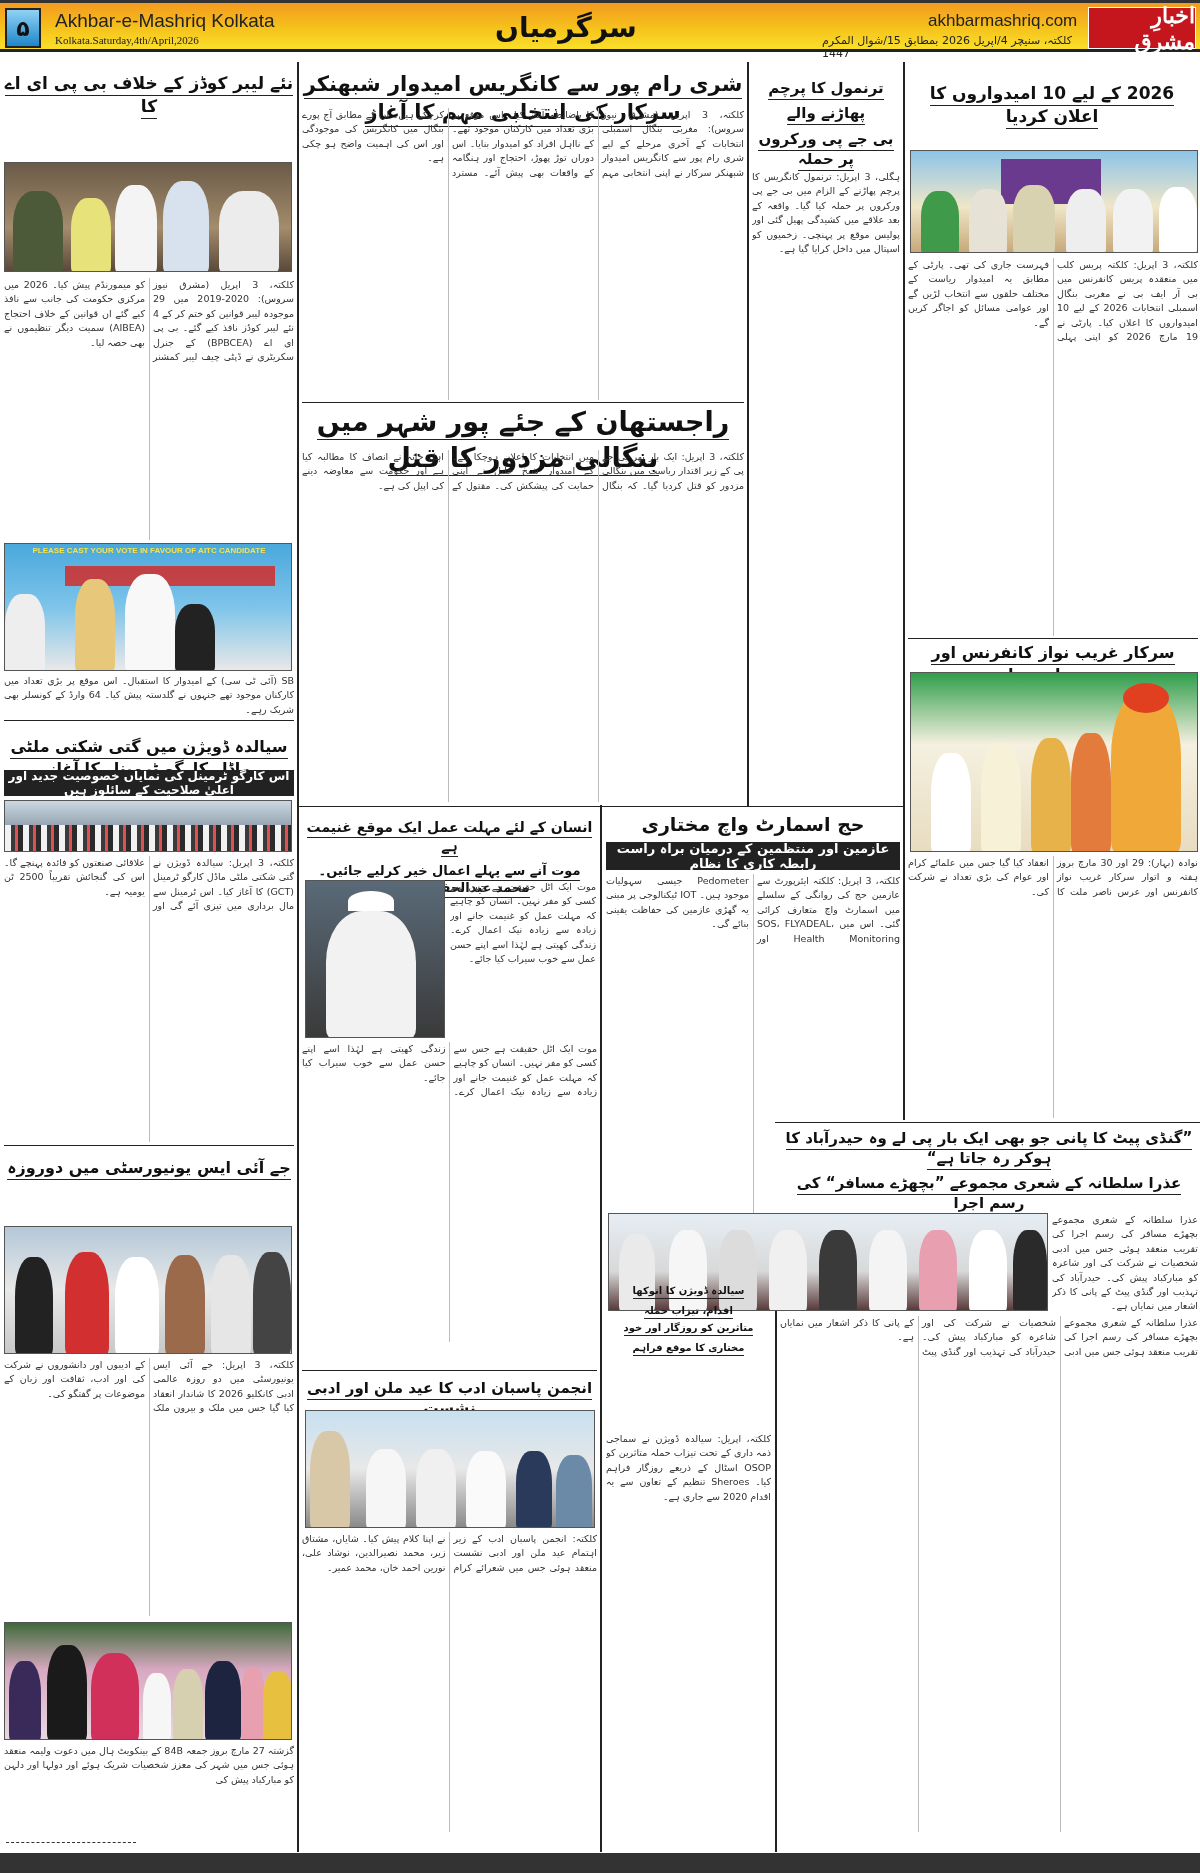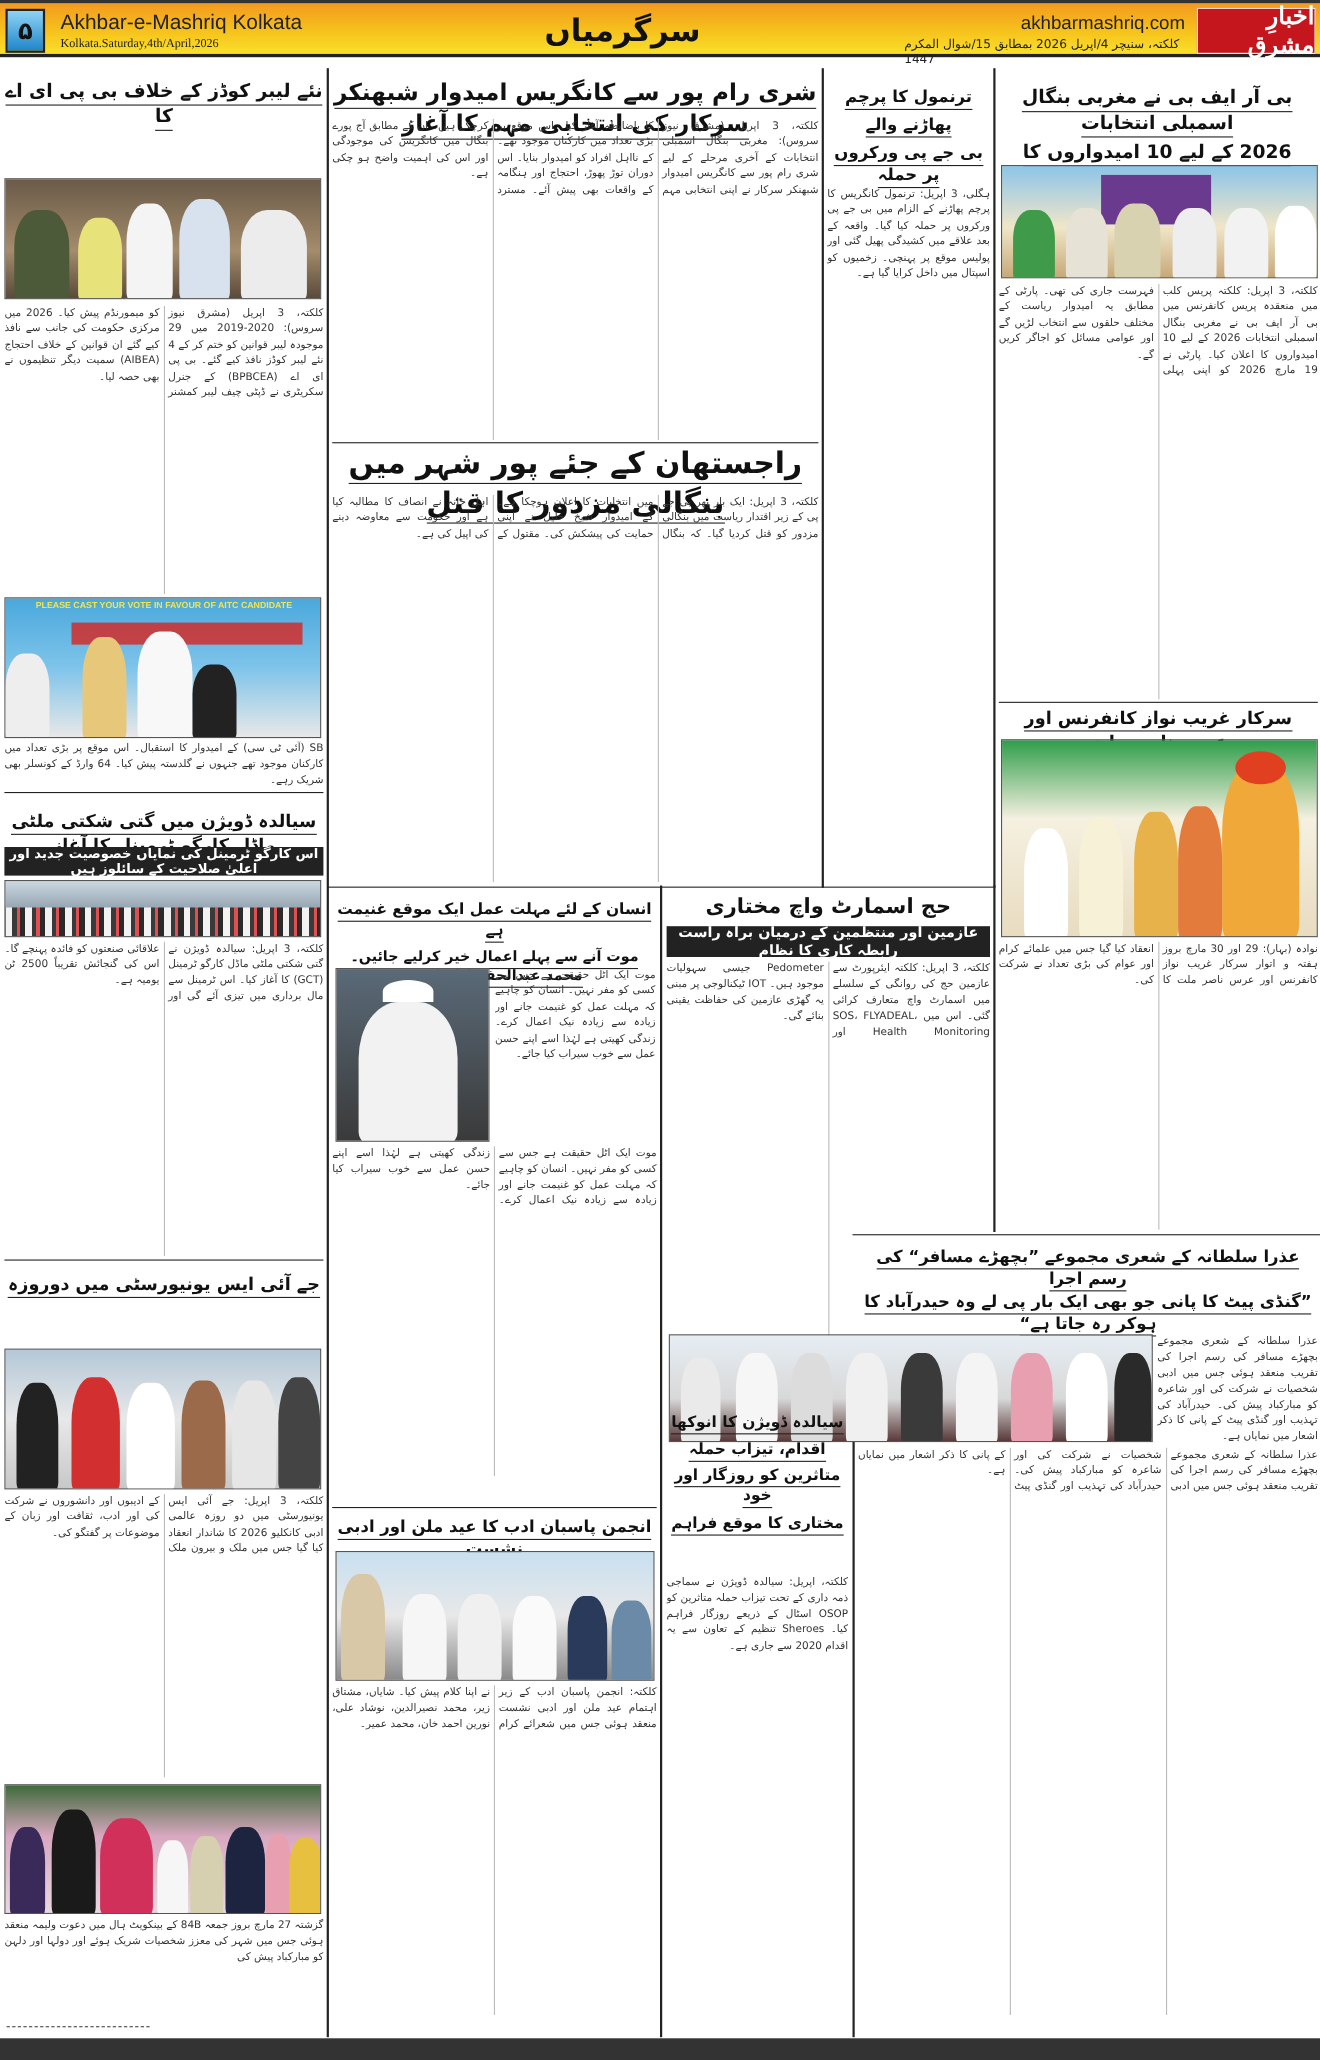--- a/index.html
+++ b/index.html
@@ -37,21 +37,20 @@
 </div>
 
 <div class="vline" style="left:297px;top:62px;height:1790px"></div>
 <div class="vline" style="left:747px;top:62px;height:745px"></div>
 <div class="vline" style="left:903px;top:62px;height:745px"></div>
 <div class="vline" style="left:600px;top:805px;height:1047px"></div>
 <div class="vline" style="left:903px;top:805px;height:315px"></div>
 <div class="vline" style="left:775px;top:1260px;height:592px"></div>
 
 <div class="hl u" style="left:908px;top:78px;width:288px;font-size:17px">
-  <div><span>بی آر ایف بی نے مغربی بنگال اسمبلی انتخابات</span></div>
   <div style="margin-top:4px"><span>2026 کے لیے 10 امیدواروں کا اعلان کردیا</span></div>
 </div>
 <div class="photo" style="left:910px;top:150px;width:288px;height:103px;background:linear-gradient(180deg,#8cc5e8 0%,#f0e6c8 55%,#c7a97a 100%)">
   <div style="position:absolute;left:90px;top:8px;width:100px;height:45px;background:#6a3a8f"></div>
   <div class="ph-fig" style="left:10px;top:40px;width:38px;height:63px;background:#3f9a4a"></div>
   <div class="ph-fig" style="left:58px;top:38px;width:38px;height:65px;background:#e6e2d6"></div>
   <div class="ph-fig" style="left:102px;top:34px;width:42px;height:69px;background:#d9d2b0"></div>
   <div class="ph-fig" style="left:155px;top:38px;width:40px;height:65px;background:#eeeeee"></div>
   <div class="ph-fig" style="left:202px;top:38px;width:40px;height:65px;background:#f2f2f2"></div>
   <div class="ph-fig" style="left:248px;top:36px;width:38px;height:67px;background:#ffffff"></div>
@@ -164,38 +163,38 @@
   <div class="ph-fig" style="left:210px;top:40px;width:36px;height:78px;background:#2a3a5a"></div>
   <div class="ph-fig" style="left:250px;top:44px;width:36px;height:74px;background:#6a8aa8"></div>
 </div>
 <div class="body" style="left:302px;top:1532px;width:295px;height:300px;column-count:2">کلکتہ: انجمن پاسبان ادب کے زیر اہتمام عید ملن اور ادبی نشست منعقد ہوئی جس میں شعرائے کرام نے اپنا کلام پیش کیا۔ شایاں، مشتاق زیر، محمد نصیرالدین، نوشاد علی، نورین احمد خان، محمد عمیر۔</div>
 
 <div class="hl" style="left:606px;top:812px;width:294px;font-size:19px"><span>حج اسمارٹ واچ مختاری</span></div>
 <div class="strip" style="left:606px;top:842px;width:294px;height:28px;font-size:13px">عازمین اور منتظمین کے درمیان براہ راست رابطہ کاری کا نظام</div>
 <div class="body" style="left:606px;top:874px;width:294px;height:380px;column-count:2">کلکتہ، 3 اپریل: کلکتہ ایئرپورٹ سے عازمین حج کی روانگی کے سلسلے میں اسمارٹ واچ متعارف کرائی گئی۔ اس میں SOS، FLYADEAL، Health Monitoring اور Pedometer جیسی سہولیات موجود ہیں۔ IOT ٹیکنالوجی پر مبنی یہ گھڑی عازمین کی حفاظت یقینی بنائے گی۔</div>
 
 <div class="hl u" style="left:780px;top:1128px;width:418px;font-size:15px">
+  <div><span>”گنڈی پیٹ کا پانی جو بھی ایک بار پی لے وہ حیدرآباد کا ہوکر رہ جاتا ہے“</span></div>
   <div style="margin-top:4px"><span>عذرا سلطانہ کے شعری مجموعے ”بچھڑے مسافر“ کی رسم اجرا</span></div>
-  <div><span>”گنڈی پیٹ کا پانی جو بھی ایک بار پی لے وہ حیدرآباد کا ہوکر رہ جاتا ہے“</span></div>
 </div>
 <div class="photo" style="left:608px;top:1213px;width:440px;height:98px;background:linear-gradient(180deg,#e6eef4 0%,#d8d8d8 60%,#5a3a3a 100%)">
   <div class="ph-fig" style="left:10px;top:20px;width:36px;height:78px;background:#eaeaea"></div>
   <div class="ph-fig" style="left:60px;top:16px;width:38px;height:82px;background:#f6f6f6"></div>
   <div class="ph-fig" style="left:110px;top:16px;width:38px;height:82px;background:#dcdcdc"></div>
   <div class="ph-fig" style="left:160px;top:16px;width:38px;height:82px;background:#f0f0f0"></div>
   <div class="ph-fig" style="left:210px;top:16px;width:38px;height:82px;background:#3a3a3a"></div>
   <div class="ph-fig" style="left:260px;top:16px;width:38px;height:82px;background:#f4f4f4"></div>
   <div class="ph-fig" style="left:310px;top:16px;width:38px;height:82px;background:#e8a0b0"></div>
   <div class="ph-fig" style="left:360px;top:16px;width:38px;height:82px;background:#ffffff"></div>
   <div class="ph-fig" style="left:404px;top:16px;width:34px;height:82px;background:#2a2a2a"></div>
 </div>
 <div class="body" style="left:1052px;top:1213px;width:146px;height:98px">عذرا سلطانہ کے شعری مجموعے بچھڑے مسافر کی رسم اجرا کی تقریب منعقد ہوئی جس میں ادبی شخصیات نے شرکت کی اور شاعرہ کو مبارکباد پیش کی۔ حیدرآباد کی تہذیب اور گنڈی پیٹ کے پانی کا ذکر اشعار میں نمایاں ہے۔</div>
 <div class="body" style="left:780px;top:1316px;width:418px;height:516px;column-count:3">عذرا سلطانہ کے شعری مجموعے بچھڑے مسافر کی رسم اجرا کی تقریب منعقد ہوئی جس میں ادبی شخصیات نے شرکت کی اور شاعرہ کو مبارکباد پیش کی۔ حیدرآباد کی تہذیب اور گنڈی پیٹ کے پانی کا ذکر اشعار میں نمایاں ہے۔</div>
 
-<div class="hl u" style="left:606px;top:1284px;width:165px;font-size:14px">
+<div class="hl u" style="left:606px;top:1284px;width:165px;font-size:10px">
   <div><span>سیالدہ ڈویژن کا انوکھا</span></div>
   <div style="margin-top:6px"><span>اقدام، تیزاب حملہ</span></div>
   <div style="margin-top:4px"><span>متاثرین کو روزگار اور خود</span></div>
   <div style="margin-top:6px"><span>مختاری کا موقع فراہم</span></div>
 </div>
 <div class="body" style="left:606px;top:1432px;width:165px;height:400px">کلکتہ، اپریل: سیالدہ ڈویژن نے سماجی ذمہ داری کے تحت تیزاب حملہ متاثرین کو OSOP اسٹال کے ذریعے روزگار فراہم کیا۔ Sheroes تنظیم کے تعاون سے یہ اقدام 2020 سے جاری ہے۔</div>
 
 <div class="footer"></div>
 
 </body></html>

